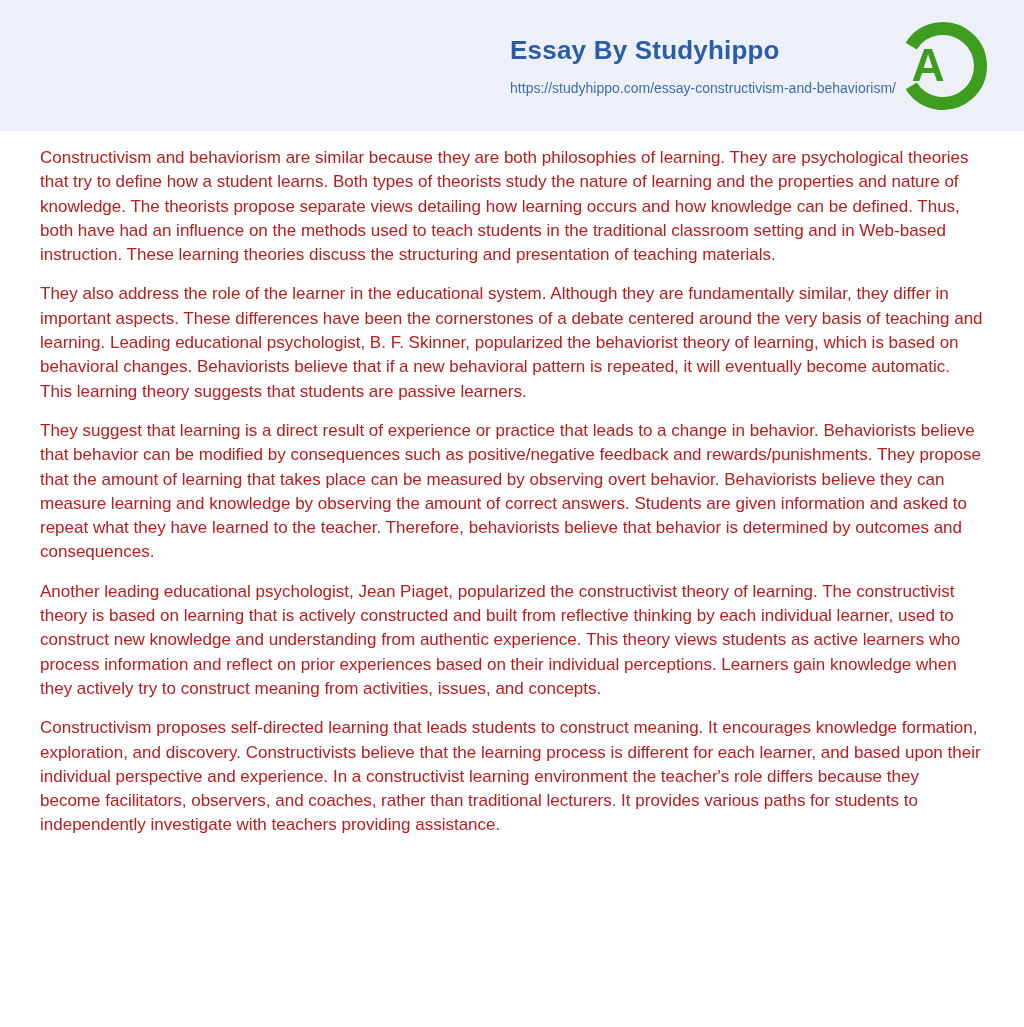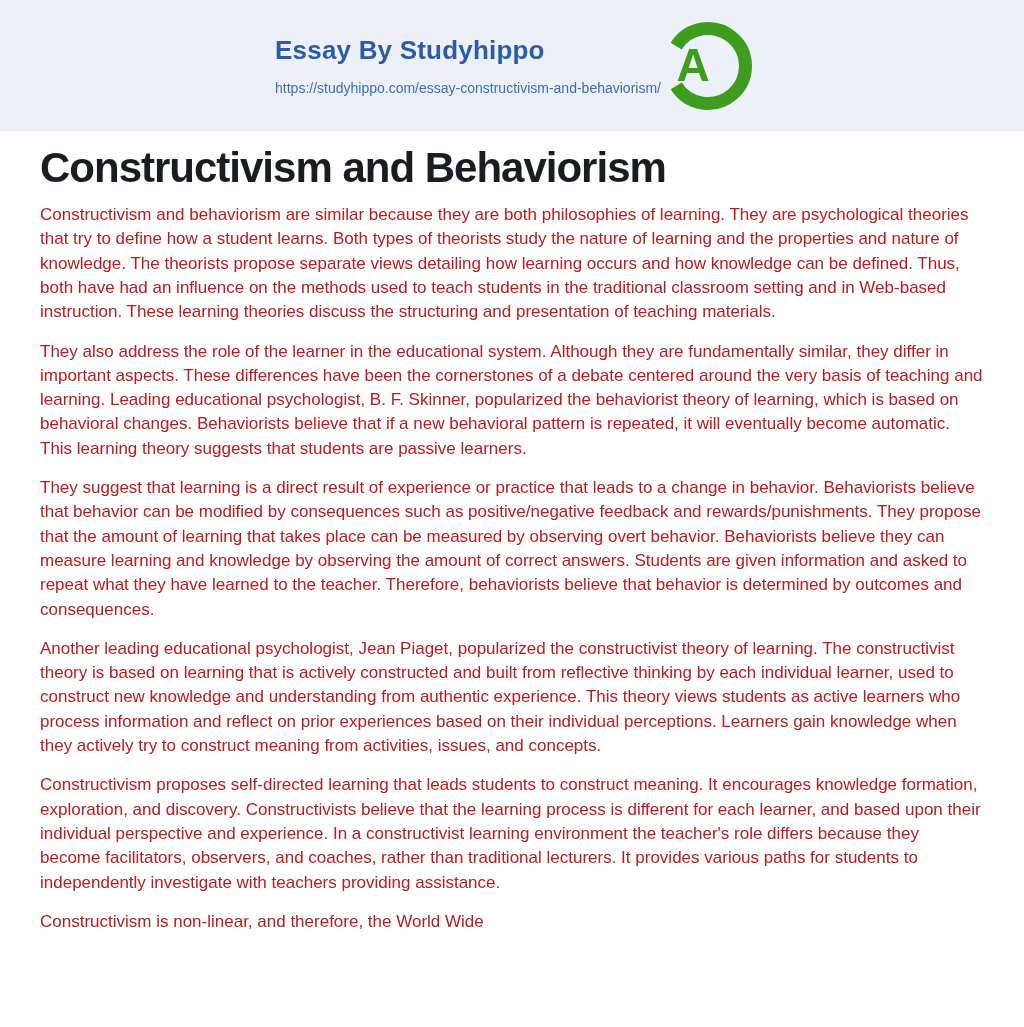--- a/index.html
+++ b/index.html
@@ -9,21 +9,21 @@
     font-family: "Liberation Sans", sans-serif;
   }
   body { height: 1027px; overflow: hidden; }
 
   .header-band {
     width: 100%;
     height: 131px;
     background: #edf1f7;
     display: flex;
     align-items: center;
-    justify-content: center;
+    justify-content: flex-end;
     padding: 0 34px 0 40px;
   }
   .header-text { display: flex; flex-direction: column; }
   .site-title {
     color: #2a5ca8;
     font-size: 26px;
     font-weight: 700;
     letter-spacing: 0.2px;
     margin-bottom: 14px;
   }
@@ -66,20 +66,18 @@
   </div>
   <div class="logo-wrap">
     <svg viewBox="0 0 94 94" width="94" height="94" aria-hidden="true">
       <path d="M 15.2 27.1 A 37.5 37.5 0 1 1 15.2 66.9" fill="none" stroke="#3e9c1e" stroke-width="13" stroke-linecap="butt"></path>
       <text x="32" y="62" text-anchor="middle" font-family="Liberation Sans, sans-serif" font-size="46" font-weight="700" fill="#3e9c1e">A</text>
     </svg>
   </div>
 </header>
 
 <main class="content">
-  <h1 class="essay-heading">Constructivism and Behaviorism</h1>
   <p class="essay-paragraph">Constructivism and behaviorism are similar because they are both philosophies of learning. They are psychological theories that try to define how a student learns. Both types of theorists study the nature of learning and the properties and nature of knowledge. The theorists propose separate views detailing how learning occurs and how knowledge can be defined. Thus, both have had an influence on the methods used to teach students in the traditional classroom setting and in Web-based instruction. These learning theories discuss the structuring and presentation of teaching materials.</p>
   <p class="essay-paragraph">They also address the role of the learner in the educational system. Although they are fundamentally similar, they differ in important aspects. These differences have been the cornerstones of a debate centered around the very basis of teaching and learning. Leading educational psychologist, B. F. Skinner, popularized the behaviorist theory of learning, which is based on behavioral changes. Behaviorists believe that if a new behavioral pattern is repeated, it will eventually become automatic. This learning theory suggests that students are passive learners.</p>
   <p class="essay-paragraph">They suggest that learning is a direct result of experience or practice that leads to a change in behavior. Behaviorists believe that behavior can be modified by consequences such as positive/negative feedback and rewards/punishments. They propose that the amount of learning that takes place can be measured by observing overt behavior. Behaviorists believe they can measure learning and knowledge by observing the amount of correct answers. Students are given information and asked to repeat what they have learned to the teacher. Therefore, behaviorists believe that behavior is determined by outcomes and consequences.</p>
   <p class="essay-paragraph">Another leading educational psychologist, Jean Piaget, popularized the constructivist theory of learning. The constructivist theory is based on learning that is actively constructed and built from reflective thinking by each individual learner, used to construct new knowledge and understanding from authentic experience. This theory views students as active learners who process information and reflect on prior experiences based on their individual perceptions. Learners gain knowledge when they actively try to construct meaning from activities, issues, and concepts.</p>
   <p class="essay-paragraph">Constructivism proposes self-directed learning that leads students to construct meaning. It encourages knowledge formation, exploration, and discovery. Constructivists believe that the learning process is different for each learner, and based upon their individual perspective and experience. In a constructivist learning environment the teacher's role differs because they become facilitators, observers, and coaches, rather than traditional lecturers. It provides various paths for students to independently investigate with teachers providing assistance.</p>
-  <p class="essay-paragraph">Constructivism is non-linear, and therefore, the World Wide</p>
 </main>
 
 </body></html>

